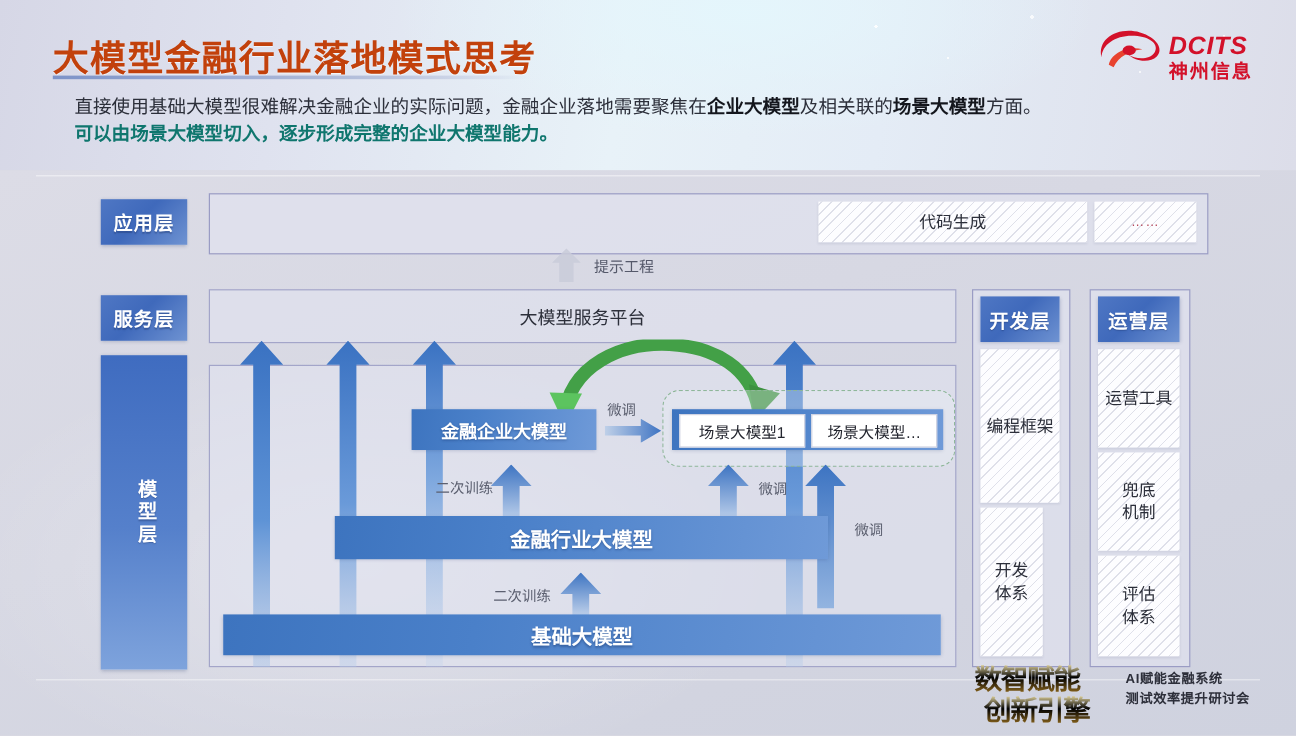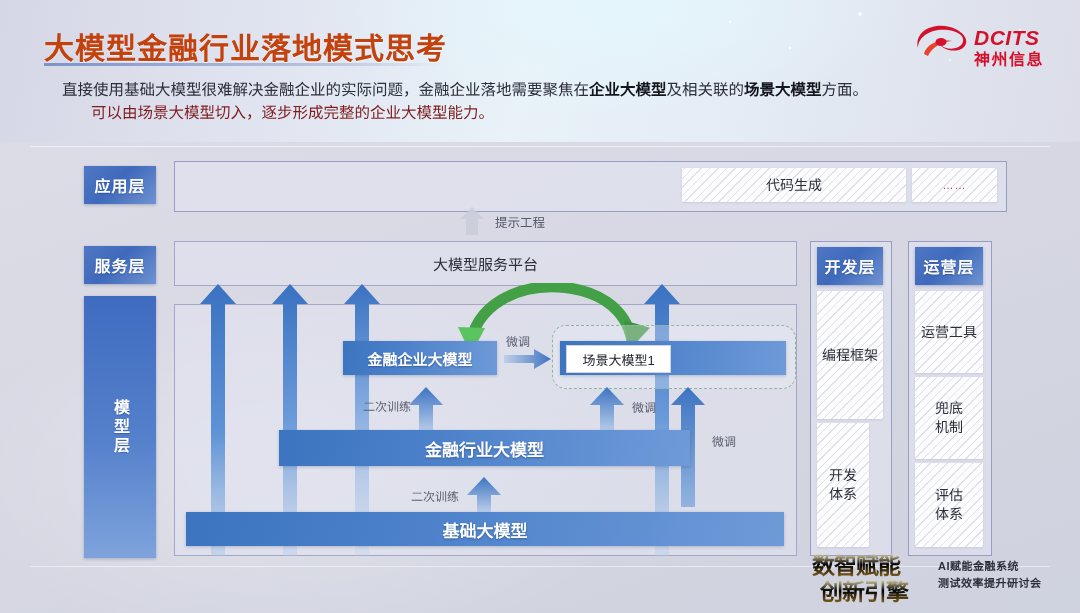--- a/index.html
+++ b/index.html
@@ -37,21 +37,21 @@
   }
   .title-underline{
     position:absolute;left:44px;top:63px;width:398px;height:3px;
     background:linear-gradient(90deg,#7d93c8 0%,#b9c3dd 70%,rgba(185,195,221,0) 100%);
   }
   .subtitle{
     position:absolute;left:62px;top:78px;width:930px;
     font-size:15.5px;line-height:23px;color:#2c2f3a;
   }
   .subtitle b{font-weight:bold;color:#14161d;}
-  .subtitle .l2{font-weight:normal;color:#7f1d1d;margin-left:29px;}
+  .subtitle .l2{font-weight:bold;color:#0f766e;}
 
   
   .logo{position:absolute;right:18px;top:22px;width:150px;height:48px;}
   .logo svg{display:block;}
 
   
   .body-bg{
     position:absolute;left:0;top:142px;width:1080px;height:471px;
     background:
       radial-gradient(ellipse 500px 260px at 300px 330px, rgba(255,255,255,.28) 0%, rgba(255,255,255,0) 70%),
@@ -246,20 +246,21 @@
             <stop offset="100%" stop-color="#3f74c3"></stop>
           </linearGradient>
         </defs>
       <path d="M0 6 L30 6 L30 0 L47 10 L30 20 L30 14 L0 14 Z" fill="url(#gr1)"></path>
     </svg>
   </div>
 
   <div class="dashed-box" style="left:552px;top:325px;width:242px;height:62px;"></div>
   <div class="blue-bar" style="left:560px;top:341px;width:226px;height:34px;"></div>
   <div class="white-box" style="left:566px;top:345px;width:103px;height:26px;">场景大模型1</div>
+  <div class="white-box" style="left:676px;top:345px;width:103px;height:26px;">场景大模型…</div>
 
   <div class="arrow-up" style="left:408px;top:387px;">
     <svg width="36" height="44" viewBox="0 0 36 44">
       <defs>
           <linearGradient id="gu1" x1="0" y1="0" x2="0" y2="1">
         <stop offset="0%" stop-color="#3d74c2"></stop>
             <stop offset="100%" stop-color="#b6cbe9"></stop>
           </linearGradient>
         </defs>
       <path d="M18 0 L35 18 L25 18 L25 44 L11 44 L11 18 L1 18 Z" fill="url(#gu1)"></path>

